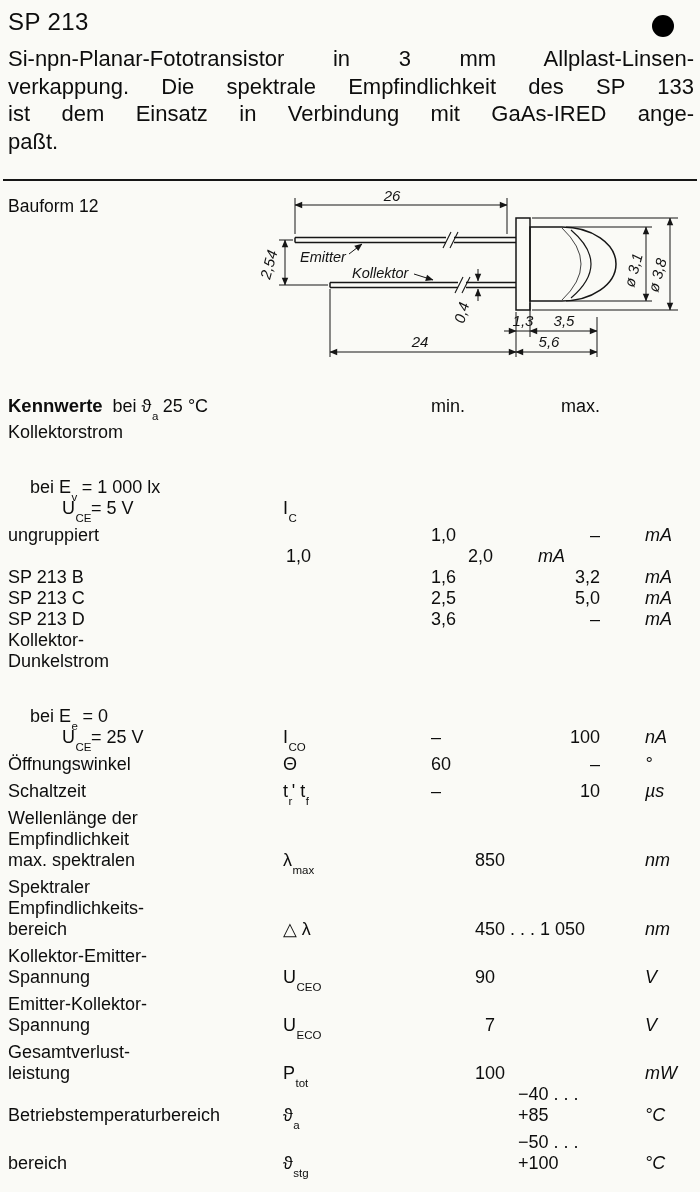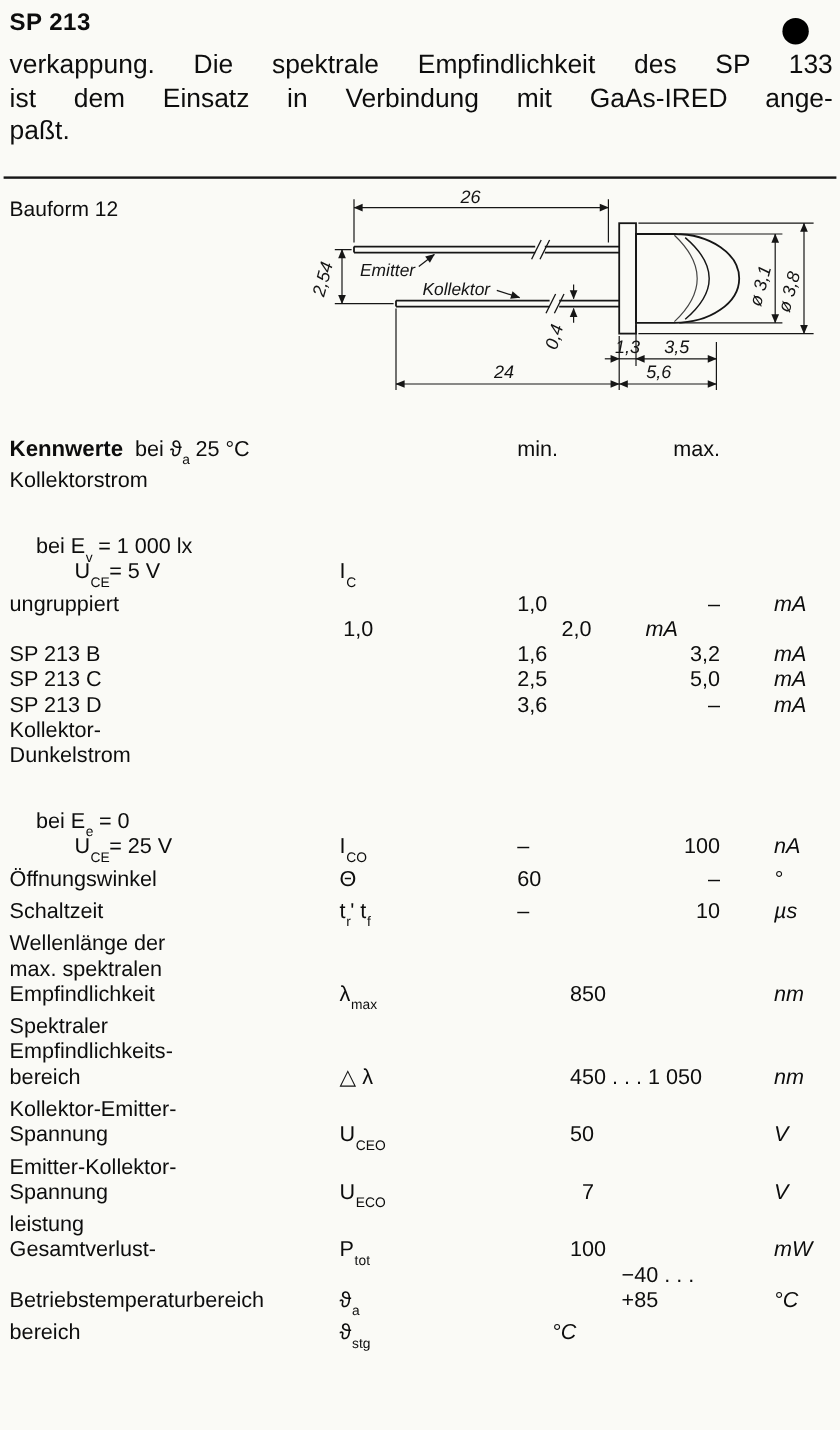--- a/index.html
+++ b/index.html
@@ -2,21 +2,21 @@
 <html><head>
 <meta charset="utf-8">
 <style>
   * { box-sizing: border-box; }
   html,body { margin:0; padding:0; background:#d8d8d4; }
   .page {
     width:700px; height:1192px; background:#fafaf6; color:#0d0d0d;
     font-family:"Liberation Sans", sans-serif; position:relative; overflow:hidden;
   }
   .titlebar { padding:8px 8px 0 8px; }
-  .title { font-size:20px; font-weight:bold; letter-spacing:0.4px; }
+  .title { font-size:24px; font-weight:normal; letter-spacing:0.4px; }
   .dot { position:absolute; top:15px; right:26px; width:22px; height:22px; background:#000; border-radius:50%; }
   .desc { padding:9px 6px 0 8px; font-size:22px; line-height:27.5px; }
   .desc .jl { text-align:justify; text-align-last:justify; }
   .rule { border:0; border-top:2.5px solid #161616; margin:24px 3px 0 3px; }
   .figure { position:relative; height:202px; margin-top:4px; }
   .figure svg { position:absolute; left:0; top:0; }
   .dimtxt { font-size:15px; font-style:italic; fill:#141414; }
   .parttxt { font-size:14.5px; font-style:italic; fill:#141414; }
   .bauform { font-size:17.5px; fill:#0d0d0d; }
   .tbl { padding-left:8px; margin-top:8px; font-size:18px; }
@@ -41,20 +41,21 @@
 <body>
 
 <div class="page">
 
   <div class="titlebar">
     <span class="title">SP 213</span>
     <span class="dot"></span>
   </div>
 
   <div class="desc">
+    <div class="jl">Si-npn-Planar-Fototransistor in 3 mm Allplast-Linsen-</div>
     <div class="jl">verkappung. Die spektrale Empfindlichkeit des SP 133</div>
     <div class="jl">ist dem Einsatz in Verbindung mit GaAs-IRED ange-</div>
     <div>paßt.</div>
   </div>
 
   <hr class="rule">
 
   <div class="figure">
     <svg width="700" height="202" viewBox="0 0 700 202">
       <defs>
@@ -194,22 +195,22 @@
       <div>Schaltzeit</div>
       <div class="sym"><span>t</span><sub>r</sub><span>' t</span><sub>f</sub></div>
       <div class="min">–</div>
       <div class="max">10</div>
       <div class="unit">µs</div>
     </div>
 
     <div class="trow gap">
       <div>
         <div>Wellenlänge der</div>
+        <div>Empfindlichkeit</div>
         <div>max. spektralen</div>
-        <div>Empfindlichkeit</div>
       </div>
       <div class="sym"><span>λ</span><sub>max</sub></div>
       <div class="val p50">850</div>
       <div class="unit">nm</div>
     </div>
 
     <div class="trow gap">
       <div>
         <div>Spektraler</div>
         <div>Empfindlichkeits-</div>
@@ -219,53 +220,54 @@
       <div class="val p50">450 . . . 1 050</div>
       <div class="unit">nm</div>
     </div>
 
     <div class="trow gap">
       <div>
         <div>Kollektor-Emitter-</div>
         <div>Spannung</div>
       </div>
       <div class="sym"><span>U</span><sub>CEO</sub></div>
-      <div class="val p50">50</div>
+      <div class="val p50">90</div>
       <div class="unit">V</div>
     </div>
 
     <div class="trow gap">
       <div>
         <div>Emitter-Kollektor-</div>
         <div>Spannung</div>
       </div>
       <div class="sym"><span>U</span><sub>ECO</sub></div>
       <div class="val p60">7</div>
       <div class="unit">V</div>
     </div>
 
     <div class="trow gap">
       <div>
+        <div>Gesamtverlust-</div>
         <div>leistung</div>
-        <div>Gesamtverlust-</div>
       </div>
       <div class="sym"><span>P</span><sub>tot</sub></div>
       <div class="val p50">100</div>
       <div class="unit">mW</div>
     </div>
 
     <div class="trow">
       <div>Betriebstemperaturbereich</div>
       <div class="sym"><span>ϑ</span><sub>a</sub></div>
       <div class="val p93">−40 . . . +85</div>
       <div class="unit">°C</div>
     </div>
 
     <div class="trow gap">
       <div>
         <div>bereich</div>
       </div>
       <div class="sym"><span>ϑ</span><sub>stg</sub></div>
+      <div class="val p93">−50 . . . +100</div>
       <div class="unit">°C</div>
     </div>
 
   </div>
 </div>
 
 </body></html>

